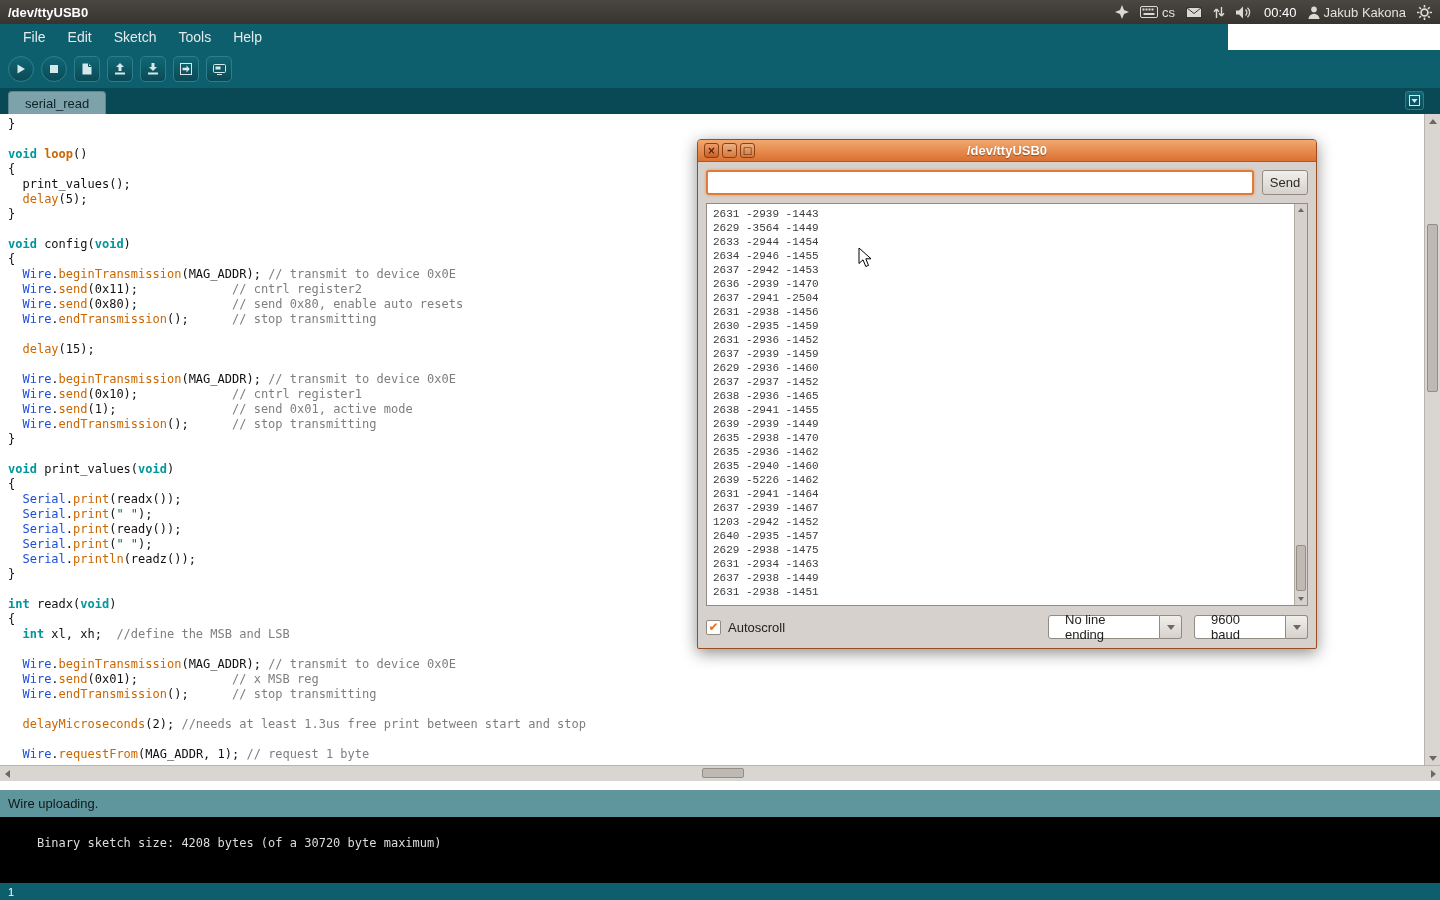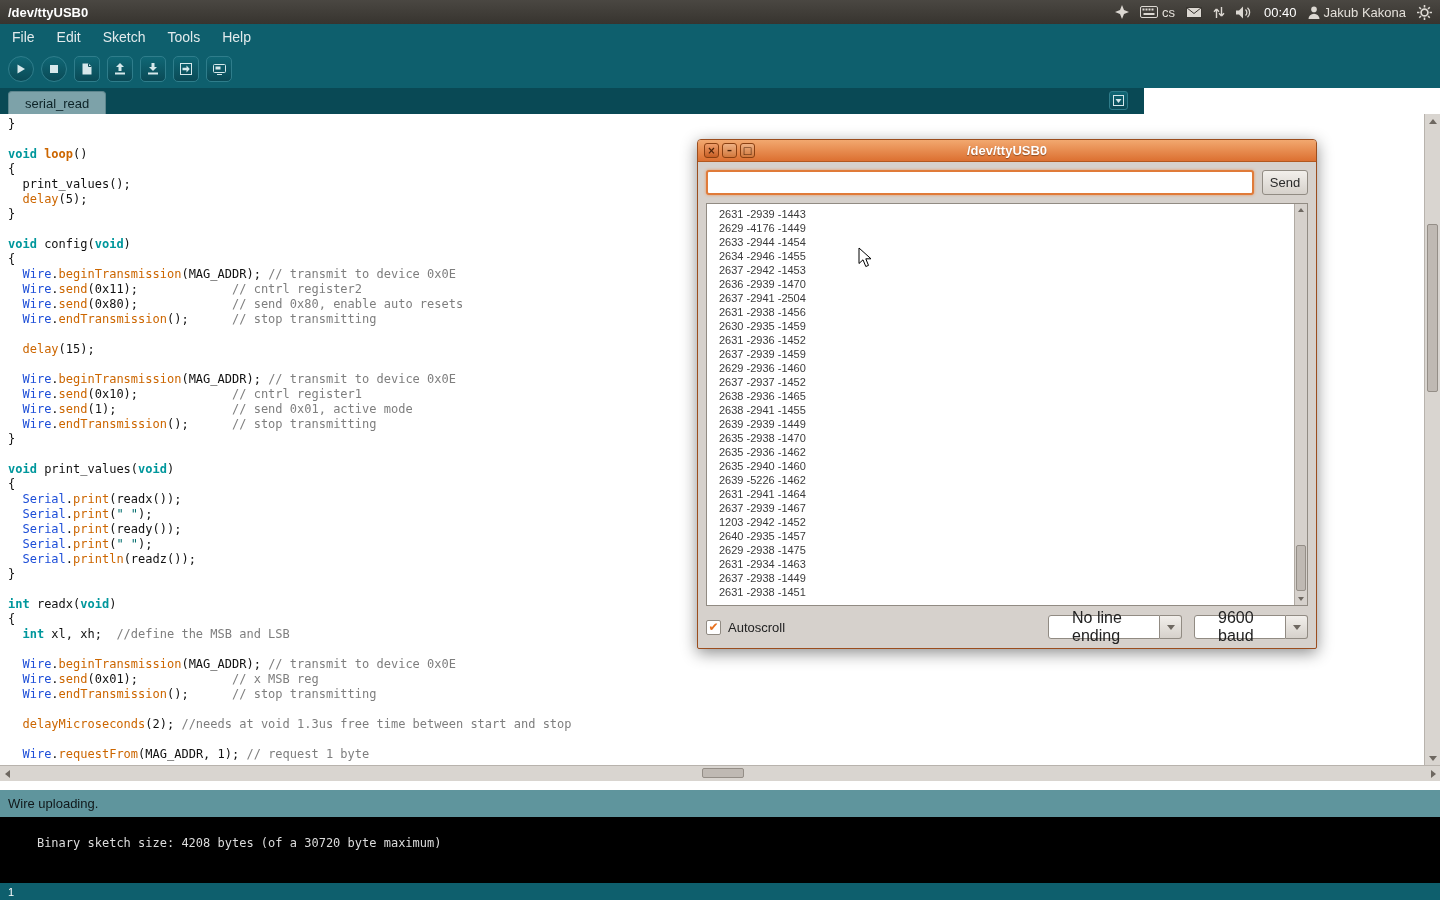--- a/index.html
+++ b/index.html
@@ -13,31 +13,31 @@
   .top-panel{position:absolute;left:0;top:0;width:1440px;height:24px;
     background:linear-gradient(#4a4742,#37342f);color:#e4e0da;
     display:flex;align-items:center;justify-content:space-between;padding:0 8px;font-size:13px}
   .panel-title{font-weight:bold;color:#fff}
   .tray{display:flex;align-items:center;gap:11px;height:36px}
   .tray-group{display:flex;align-items:center;gap:4px}
   .tray svg{display:block}
   .panel-clock{color:#fff}
 
   
-  .menubar{position:absolute;left:0;top:24px;width:1440px;height:26px;background:#0e5f6d;
-    display:flex;align-items:center;padding-left:1px}
+  .menubar{position:absolute;left:0;top:24px;width:1228px;height:26px;background:#0e5f6d;
+    display:flex;align-items:center;padding-left:12px}
   .menu-item{color:#e2eaec;font-size:14px;padding:4px 11px;cursor:default}
 
   .toolbar{position:absolute;left:0;top:50px;width:1440px;height:38px;background:#0e5f6d;
     display:flex;align-items:center;gap:7px;padding-left:8px}
   .tb-btn{width:26px;height:26px;border-radius:5px;border:1px solid #2f7d8b;
     background:linear-gradient(#106775,#0a4a56);display:flex;align-items:center;justify-content:center;padding:0}
   .tb-btn.round{border-radius:50%}
 
-  .tabstrip{position:absolute;left:0;top:88px;width:1144px;height:26px;background:#094955;
+  .tabstrip{position:absolute;left:0;top:88px;width:1440px;height:26px;background:#094955;
     display:flex;align-items:flex-end}
   .tab{margin-left:8px;height:23px;background:#7da2a9;color:#0d2327;font-size:13px;
     padding:4px 16px 0;border-radius:4px 4px 0 0;border:1px solid #5d858d;border-bottom:none}
   .tab-menu-btn{position:absolute;right:16px;top:3px;width:19px;height:19px;border-radius:3px;
     border:1px solid #2f7d8b;background:linear-gradient(#106775,#0a4a56);
     display:flex;align-items:center;justify-content:center;padding:0}
 
   
   .editor{position:absolute;left:0;top:114px;width:1424px;height:651px;background:#fff;
     overflow:hidden;padding:3px 0 0 8px;
@@ -82,32 +82,32 @@
     background:linear-gradient(#eeb083,#d2793d);color:#4c2208;font-size:10px;line-height:12px;
     text-align:center;font-weight:bold;font-family:"DejaVu Sans",sans-serif}
   .sm-ctrl.close{background:linear-gradient(#ef9d6a,#c85f24)}
   .sm-body{padding:8px;height:486px;display:flex;flex-direction:column}
   .sm-inputrow{display:flex;gap:8px;margin-bottom:8px}
   .sm-input{flex:1;height:25px;border:2px solid #e07b39;border-radius:3px;background:#fff;
     padding:0 6px;font-size:13px;outline:none;box-shadow:0 0 3px rgba(240,125,50,.7)}
   .sm-send{width:46px;height:25px;background:linear-gradient(#f2efeb,#d6d1cb);border:1px solid #918b83;
     border-radius:3px;font-size:13px;color:#2a2a2a;padding:0}
   .sm-output{flex:1;background:#fff;border:1px solid #918b83;position:relative;overflow:hidden;margin-bottom:8px}
-  .sm-output-text{padding:3px 12px;font-family:Liberation Sans, sans-serif;
+  .sm-output-text{padding:3px 6px;font-family:Liberation Mono, monospace;
     font-size:11px;line-height:14px;color:#3a3a3a}
   .serial-line{white-space:pre;height:14px}
   .sm-vscroll{position:absolute;right:0;top:0;bottom:0;width:13px;background:#d6d1cc;border-left:1px solid #b0aaa3}
   .sm-bottomrow{display:flex;align-items:center;justify-content:space-between;height:26px}
   .sm-check{width:15px;height:15px;background:#fff;border:1px solid #918b83;border-radius:2px;
     color:#e8711f;font-size:12px;line-height:13px;text-align:center;font-weight:bold;margin-right:7px;
     font-family:"DejaVu Sans",sans-serif}
   .sm-check-label{font-size:13px;color:#222}
   .combo{display:flex;margin-left:12px}
   .combo-field{background:#fff;border:1px solid #918b83;height:24px;display:flex;align-items:center;
-    padding:0 23px;font-size:16px;color:#222;border-radius:3px 0 0 3px}
+    padding:0 16px;font-size:13px;color:#222;border-radius:3px 0 0 3px}
   .combo-btn{width:22px;height:24px;background:linear-gradient(#f2efeb,#d6d1cb);border:1px solid #918b83;
     border-left:none;border-radius:0 3px 3px 0;display:flex;align-items:center;justify-content:center;padding:0}
 
   .mouse-cursor{position:absolute;left:858px;top:247px;z-index:100;pointer-events:none}
 </style>
 </head>
 <body>
 
 <div class="screen">
 
@@ -252,21 +252,21 @@
         <div class="code-line">}</div>
         <div class="code-line">&nbsp;</div>
         <div class="code-line"><span class="t-type">int</span> readx(<span class="t-type">void</span>)</div>
         <div class="code-line">{</div>
         <div class="code-line">  <span class="t-type">int</span> xl, xh;  <span class="t-com">//define the MSB and LSB</span></div>
         <div class="code-line">&nbsp;</div>
         <div class="code-line">  <span class="t-cls">Wire</span>.<span class="t-fn">beginTransmission</span>(MAG_ADDR); <span class="t-com">// transmit to device 0x0E</span></div>
         <div class="code-line">  <span class="t-cls">Wire</span>.<span class="t-fn">send</span>(0x01);             <span class="t-com">// x MSB reg</span></div>
         <div class="code-line">  <span class="t-cls">Wire</span>.<span class="t-fn">endTransmission</span>();      <span class="t-com">// stop transmitting</span></div>
         <div class="code-line">&nbsp;</div>
-        <div class="code-line">  <span class="t-fn">delayMicroseconds</span>(2); <span class="t-com">//needs at void 1.3us free time between start and stop</span></div>
+        <div class="code-line">  <span class="t-fn">delayMicroseconds</span>(2); <span class="t-com">//needs at least 1.3us free print between start and stop</span></div>
         <div class="code-line">&nbsp;</div>
         <div class="code-line">  <span class="t-cls">Wire</span>.<span class="t-fn">requestFrom</span>(MAG_ADDR, 1); <span class="t-com">// request 1 byte</span></div>
       </div>
   </div>
 
   <div class="vscroll">
     <button class="sb-btn" style="left:0;top:0;width:16px;height:14px">
         <span class="tri tri-up"></span>
       </button>
     <div class="sb-handle" style="left:2px;width:11px;top:110px;height:168px"></div>
@@ -307,21 +307,21 @@
       <div class="sm-title-text">/dev/ttyUSB0</div>
     </div>
     <div class="sm-body">
       <div class="sm-inputrow">
         <input class="sm-input" type="text" value="" style="">
         <button class="sm-send">Send</button>
       </div>
       <div class="sm-output">
         <div class="sm-output-text">
             <div class="serial-line">2631 -2939 -1443</div>
-            <div class="serial-line">2629 -4176 -1449</div>
+            <div class="serial-line">2629 -3564 -1449</div>
             <div class="serial-line">2633 -2944 -1454</div>
             <div class="serial-line">2634 -2946 -1455</div>
             <div class="serial-line">2637 -2942 -1453</div>
             <div class="serial-line">2636 -2939 -1470</div>
             <div class="serial-line">2637 -2941 -2504</div>
             <div class="serial-line">2631 -2938 -1456</div>
             <div class="serial-line">2630 -2935 -1459</div>
             <div class="serial-line">2631 -2936 -1452</div>
             <div class="serial-line">2637 -2939 -1459</div>
             <div class="serial-line">2629 -2936 -1460</div>

